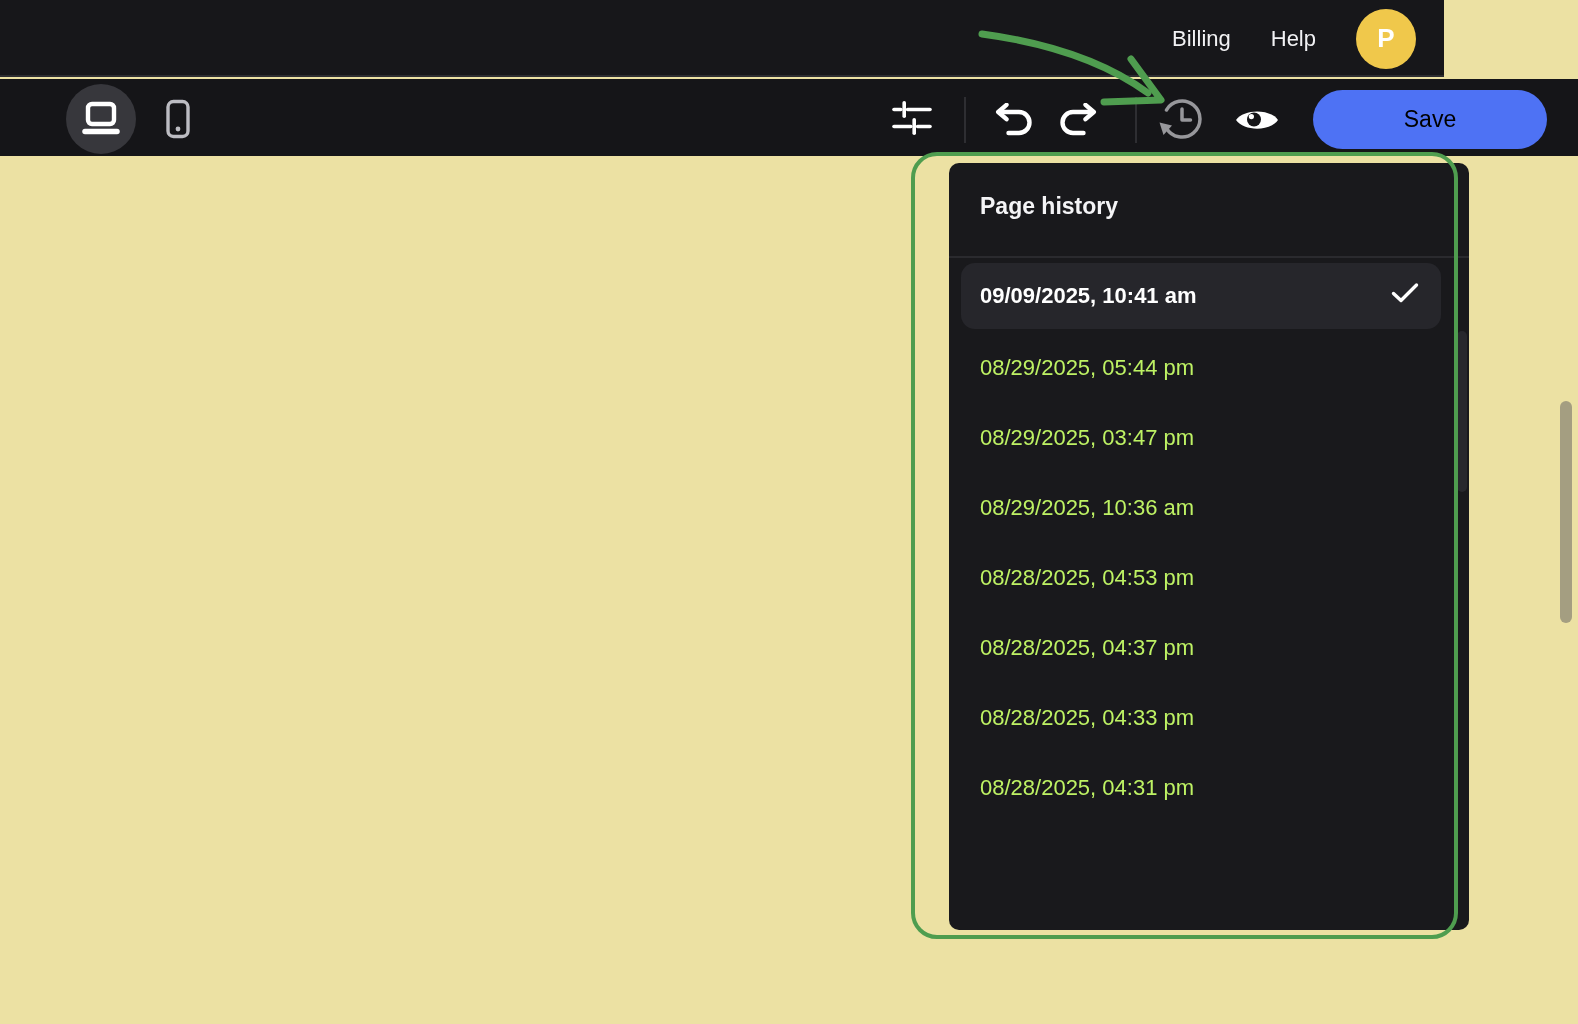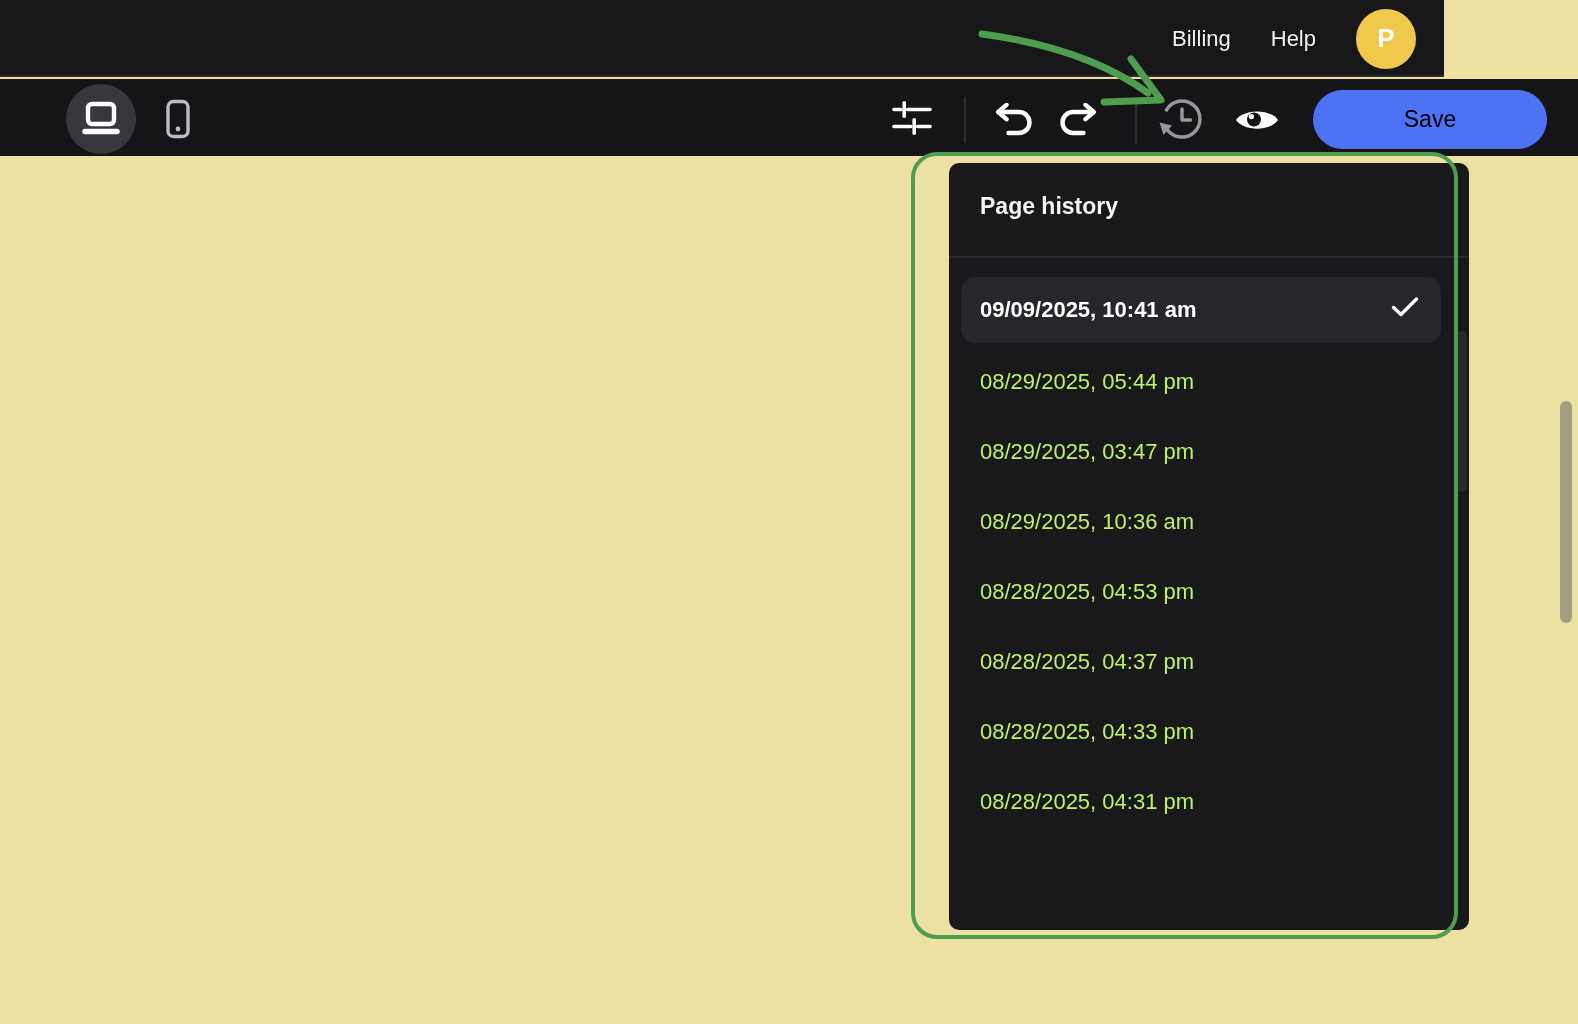--- a/index.html
+++ b/index.html
@@ -77,21 +77,21 @@
   }
   
   .history-panel{
     position:absolute;left:926px;top:163px;width:520px;height:767px;
     background:#19191c;border-radius:10px;overflow:hidden;z-index:30;margin-left:23px;
   }
   .panel-header{padding:29px 31px 0 31px;}
   .panel-title{color:#f4f4f6;font-size:23px;font-weight:700;line-height:28px;}
   .panel-subtitle{margin-top:14px;color:#9b9ba2;font-size:21px;line-height:28px;max-width:448px;}
   .panel-divider{margin-top:36px;height:2px;background:#2a2a2e;}
-  .version-list{padding:19px 28px 0 12px;}
+  .version-list{padding:5px 28px 0 12px;}
   .version-row{
     height:70px;display:flex;align-items:center;
     padding:0 22px 0 19px;border-radius:14px;
     color:#bef264;font-size:22px;cursor:pointer;
   }
   .version-row.selected{
     height:66px;margin-bottom:4px;background:#26262b;
     color:#ffffff;font-weight:700;
   }
   .version-row .check{display:none;margin-left:auto;}

